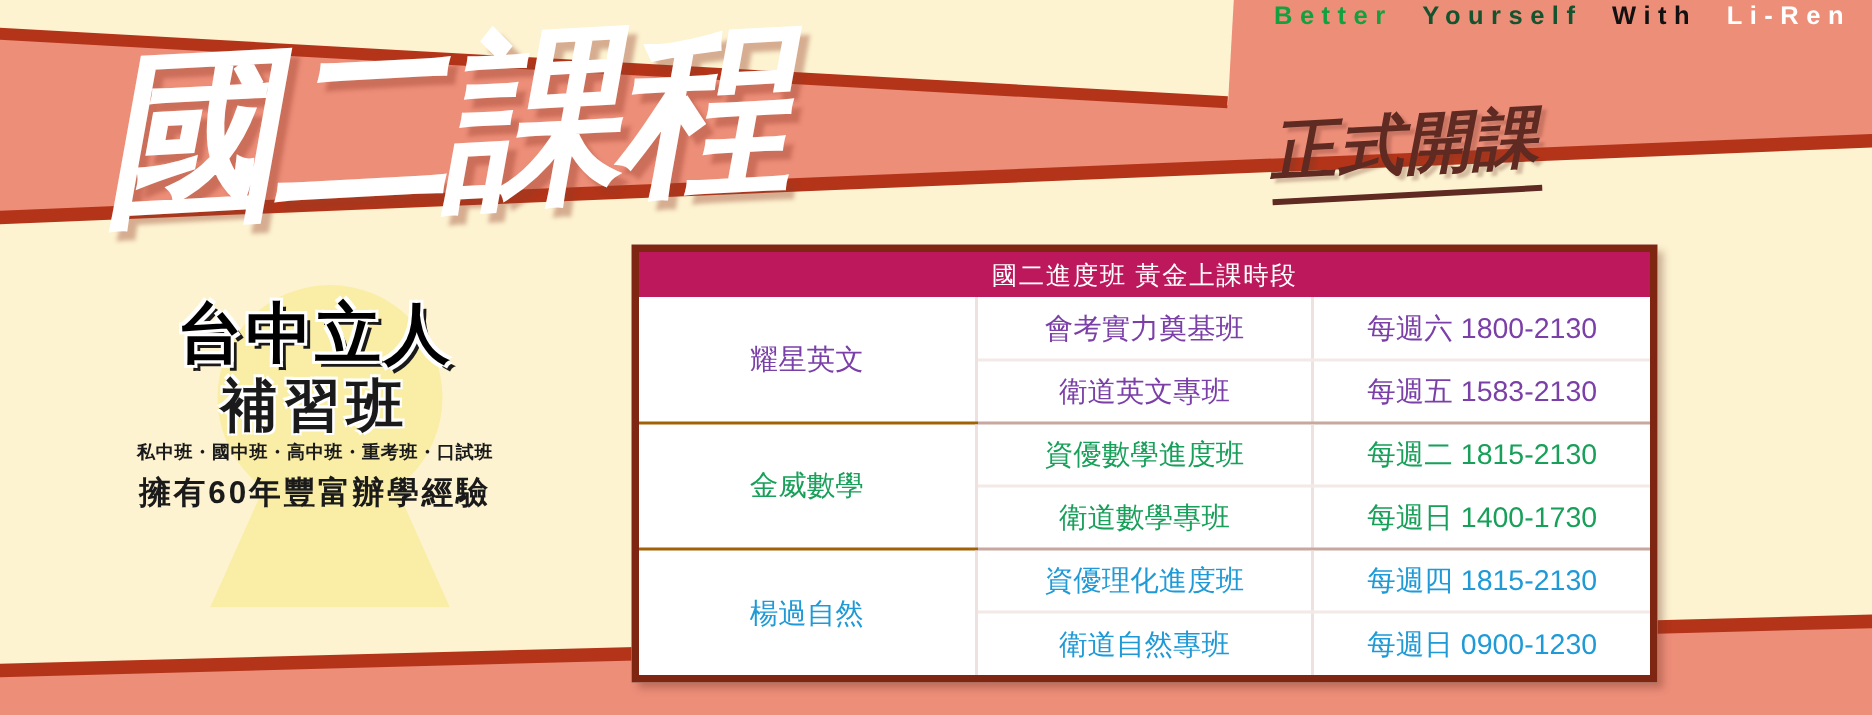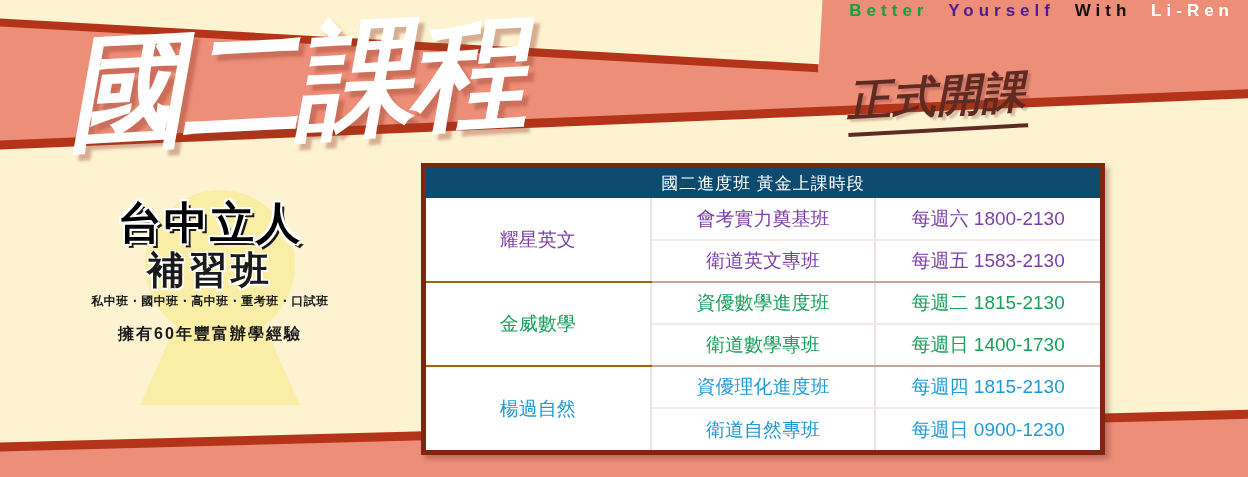--- a/index.html
+++ b/index.html
@@ -70,21 +70,21 @@
   .tagline {
     position: absolute;
     right: 14px; top: 1px;
     font-size: 17px;
     font-weight: bold;
     letter-spacing: 5px;
     white-space: nowrap;
     z-index: 14;
   }
   .tag-better { color: #15A03F; }
-  .tag-yourself { color: #4c1d95; }
+  .tag-yourself { color: #14532d; }
   .tag-with { color: #111111; }
   .tag-liren { color: #FFFFFF; }
   .tagline span { margin-left: 10px; }
   .tagline span:first-child { margin-left: 0; }
 
   
   .headline {
     position: absolute;
     left: 62px; top: 12px;
     font-family: "DejaVu Serif", serif;
@@ -177,25 +177,25 @@
     font-size: 12px;
     font-weight: bold;
     color: #1a1a1a;
     letter-spacing: 0.5px;
     margin-top: 2px;
     white-space: nowrap;
   }
   .logo-exp {
     position: relative;
     z-index: 2;
-    font-size: 16px;
+    font-size: 21px;
     font-weight: bold;
     color: #1a1a1a;
     letter-spacing: 2px;
-    margin-top: 14px;
+    margin-top: 4px;
     white-space: nowrap;
   }
   .logo-url {
     position: relative;
     z-index: 2;
     font-size: 18px;
     font-weight: bold;
     color: #1a1a1a;
     letter-spacing: 0.5px;
     margin-top: 1px;
@@ -211,21 +211,21 @@
     background: #FFFFFF;
     box-shadow: 4px 4px 5px rgba(110,50,35,0.35);
     z-index: 12;
   }
   table.schedule {
     width: 100%; height: 100%;
     border-collapse: collapse;
     table-layout: fixed;
   }
   table.schedule th.hdr {
-    background: #0c4a6e;
+    background: #be185d;
     color: #FFFFFF;
     font-size: 17px;
     font-weight: normal;
     letter-spacing: 1px;
     height: 30px;
     text-align: center;
     padding: 0;
   }
   table.schedule td {
     text-align: center;

